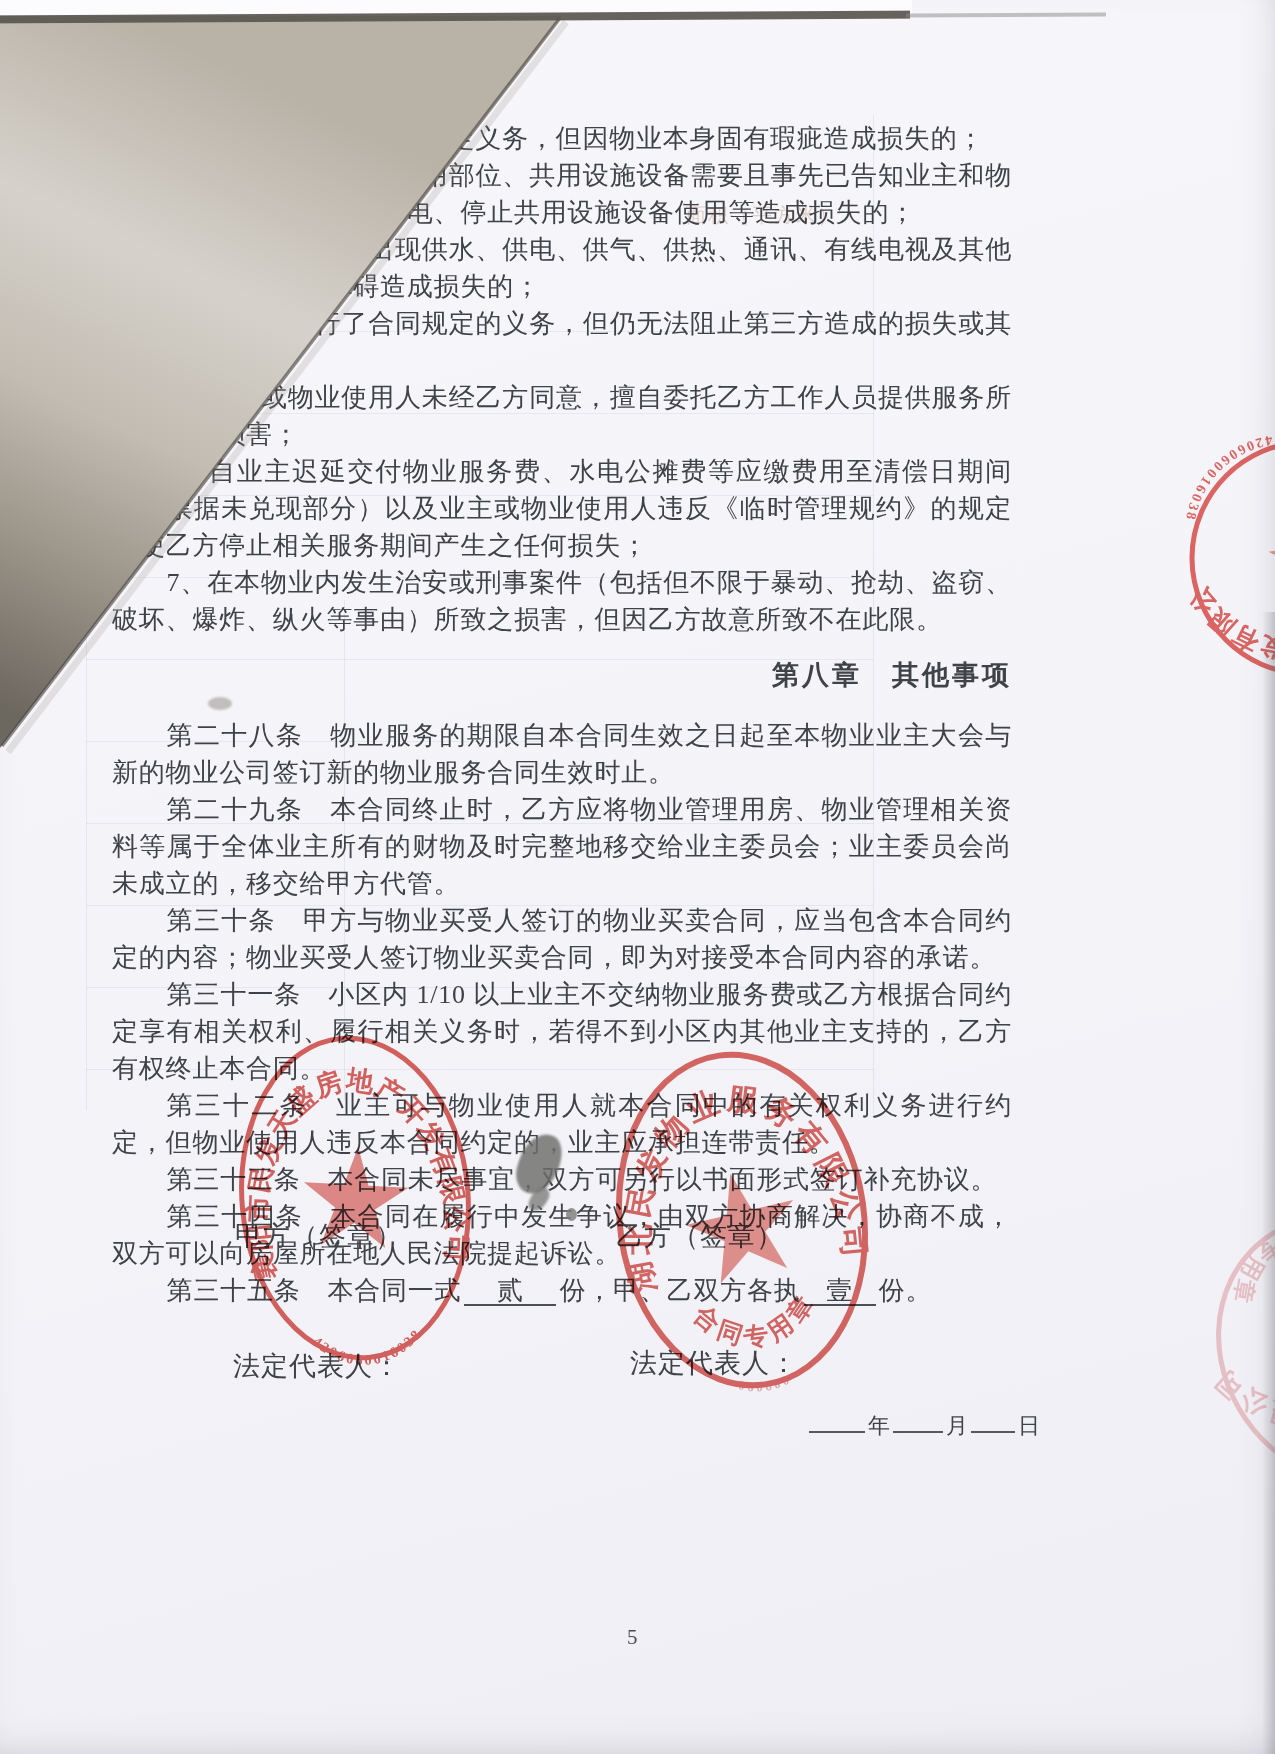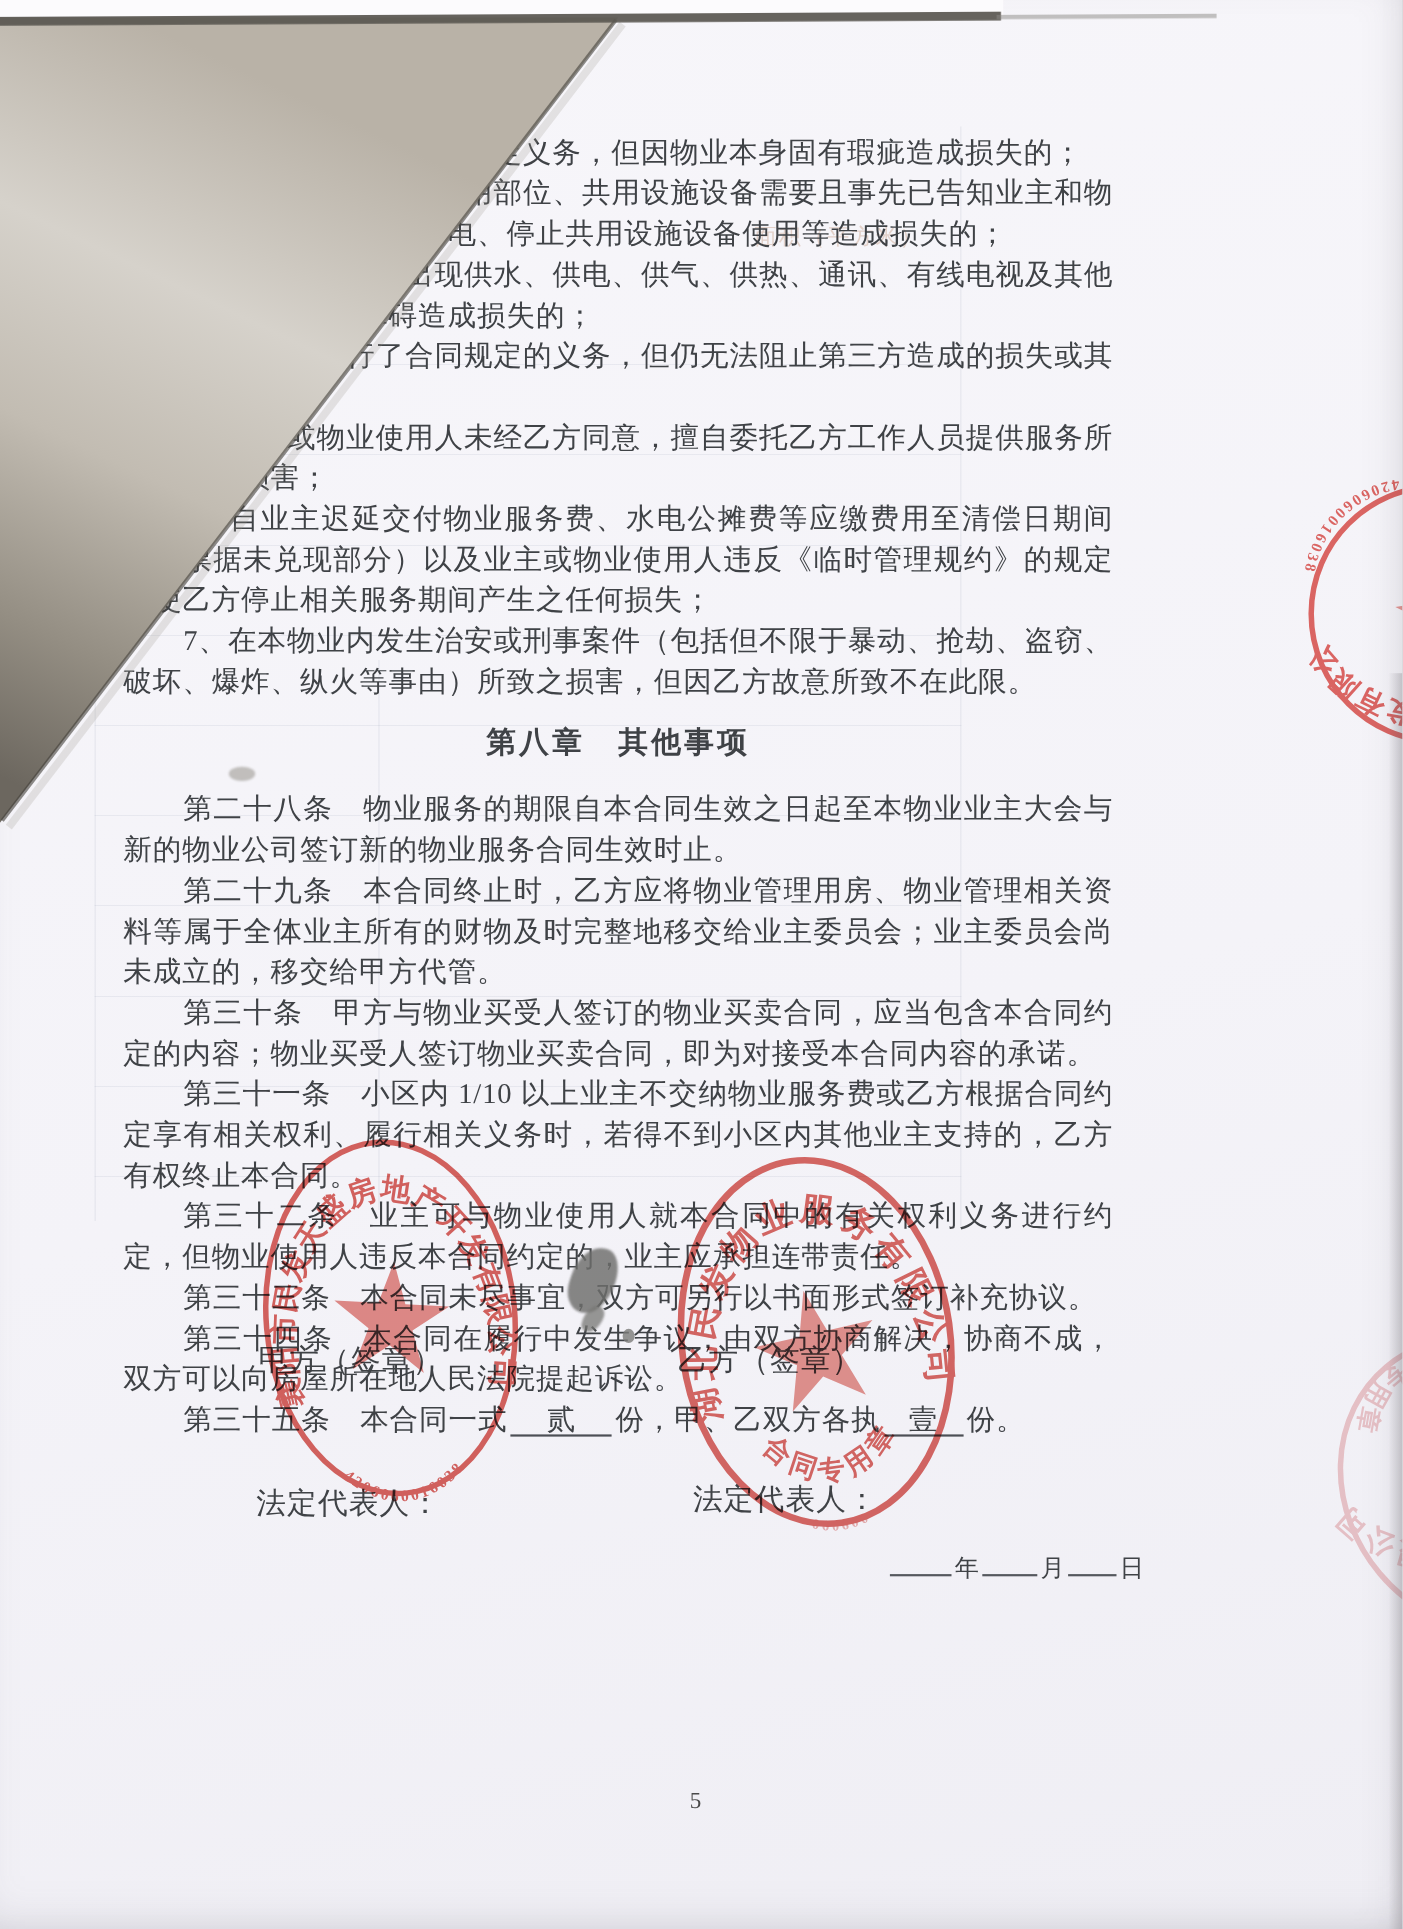--- a/index.html
+++ b/index.html
@@ -11,21 +11,21 @@
     color:#3f4246;
   }
   
   .body-text{
     position:absolute;left:112px;top:120px;width:900px;
     font-size:26px;line-height:37px;letter-spacing:0.8px;
     text-align:justify;
   }
   .para{margin:0;text-indent:2.1em;}
   .chapter-heading{
-    margin:19px 0 23px;text-align:center;font-size:27px;font-weight:600;
+    margin:19px 0 23px;text-align:right;font-size:27px;font-weight:600;
     letter-spacing:3px;text-indent:0;
   }
   .blank{
     display:inline-block;min-width:92px;border-bottom:2px solid #4c4f55;
     text-align:center;text-indent:0;line-height:1.05;margin:0 3px;
   }
   .blank.narrow{min-width:72px;}
   
   .sig-label{position:absolute;font-size:27px;letter-spacing:1px;white-space:nowrap;}
   .date-line{position:absolute;left:806px;top:1407px;font-size:22px;white-space:nowrap;}

